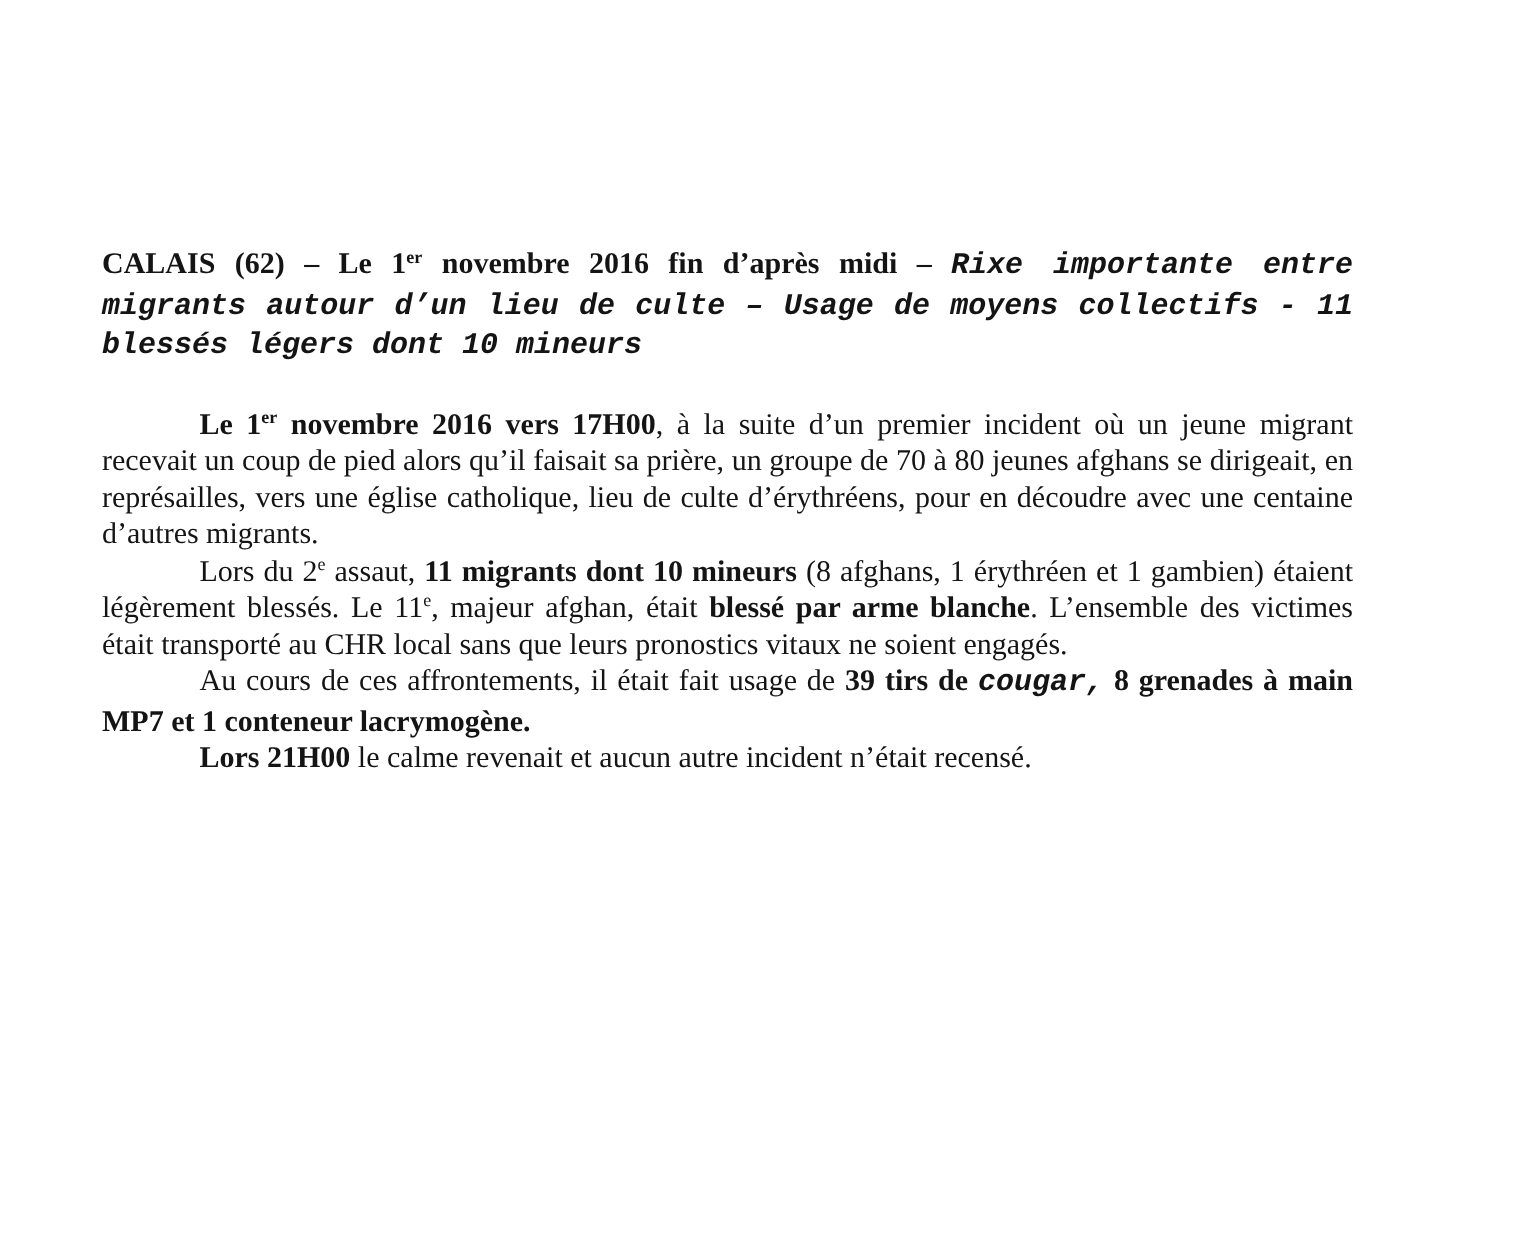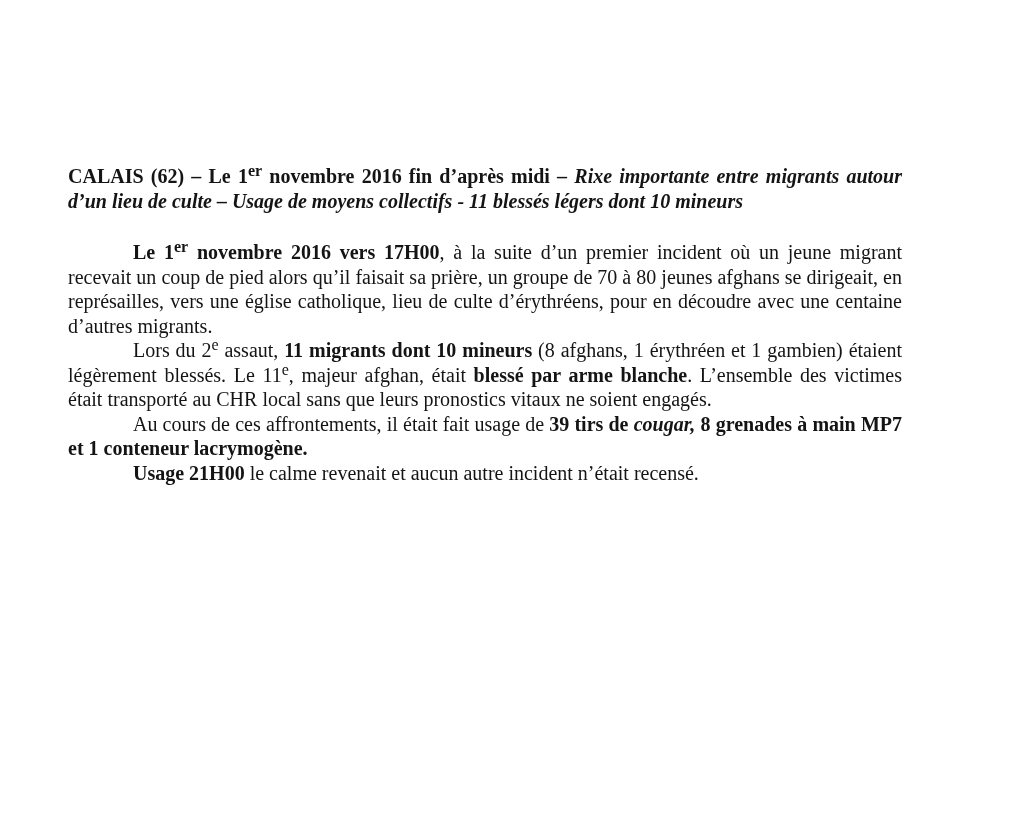--- a/index.html
+++ b/index.html
@@ -29,33 +29,33 @@
     text-align: justify;
   }
   .para {
     margin: 0;
     font-size: 20px;
     line-height: 24.5px;
     text-align: justify;
     text-indent: 65px;
   }
   .b { font-weight: 700; margin-top: 32px; }
-  .i { font-style: italic; }
+  .i { font-style: italic; font-family: Liberation Mono, monospace; }
   .doc sup {
-    font-size: 16px;
+    font-size: 12px;
     line-height: 0;
     vertical-align: baseline;
     position: relative;
     top: -7px;
   }
 </style>
 </head>
 <body>
 
 <div class="doc">
   <p class="title"><span class="b">CALAIS (62) – Le 1</span><sup class="b">er</sup><span class="b"> novembre 2016 fin d’après midi – </span><span class="b i">Rixe importante entre migrants autour d’un lieu de culte – Usage de moyens collectifs - 11 blessés légers dont 10 mineurs</span></p>
   <div>
       <p class="para"><span class="b">Le 1</span><sup class="b">er</sup><span class="b"> novembre 2016 vers 17H00</span><span>, à la suite d’un premier incident où un jeune migrant recevait un coup de pied alors qu’il faisait sa prière, un groupe de 70 à 80 jeunes afghans se dirigeait, en représailles, vers une église catholique, lieu de culte d’érythréens, pour en découdre avec une centaine d’autres migrants.</span></p>
       <p class="para"><span>Lors du 2</span><sup>e</sup><span> assaut, </span><span class="b">11 migrants dont 10 mineurs</span><span> (8 afghans, 1 érythréen et 1 gambien) étaient légèrement blessés. Le 11</span><sup>e</sup><span>, majeur afghan, était </span><span class="b">blessé par arme blanche</span><span>. L’ensemble des victimes était transporté au CHR local sans que leurs pronostics vitaux ne soient engagés.</span></p>
       <p class="para"><span>Au cours de ces affrontements, il était fait usage de </span><span class="b">39 tirs de </span><span class="b i">cougar,</span><span class="b"> 8 grenades à main MP7 et 1 conteneur lacrymogène.</span></p>
-      <p class="para"><span class="b">Usage 21H00</span><span> le calme revenait et aucun autre incident n’était recensé.</span></p>
+      <p class="para"><span class="b">Lors 21H00</span><span> le calme revenait et aucun autre incident n’était recensé.</span></p>
     </div>
 </div>
 
 </body></html>

